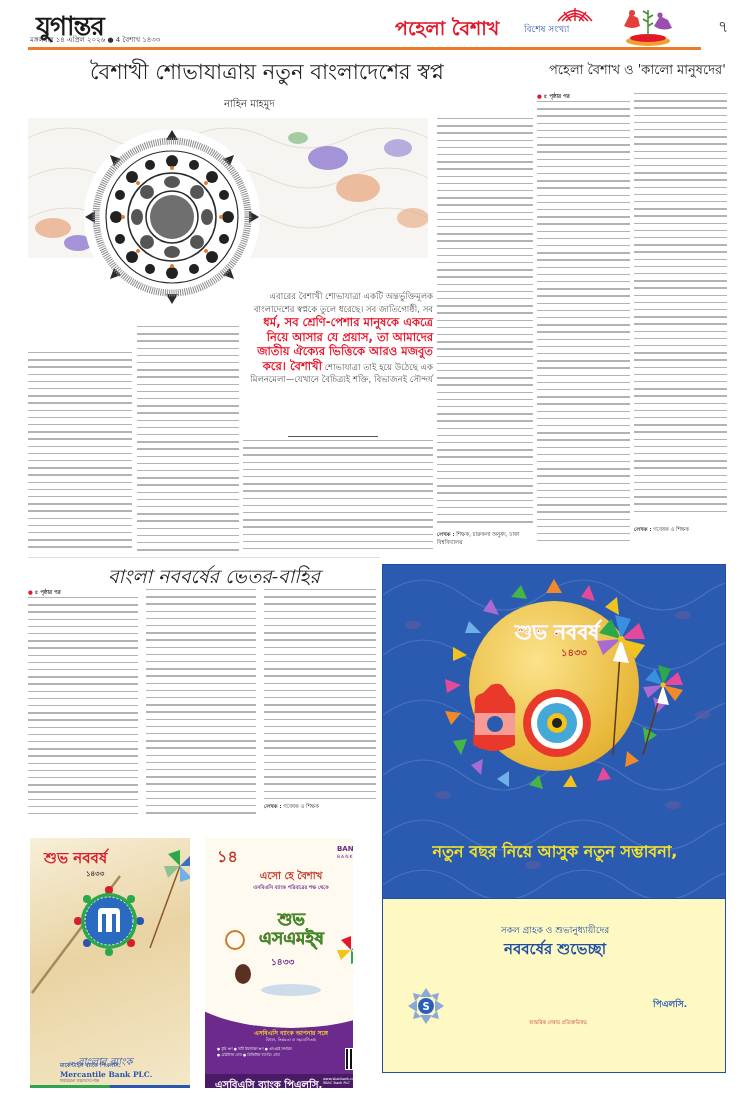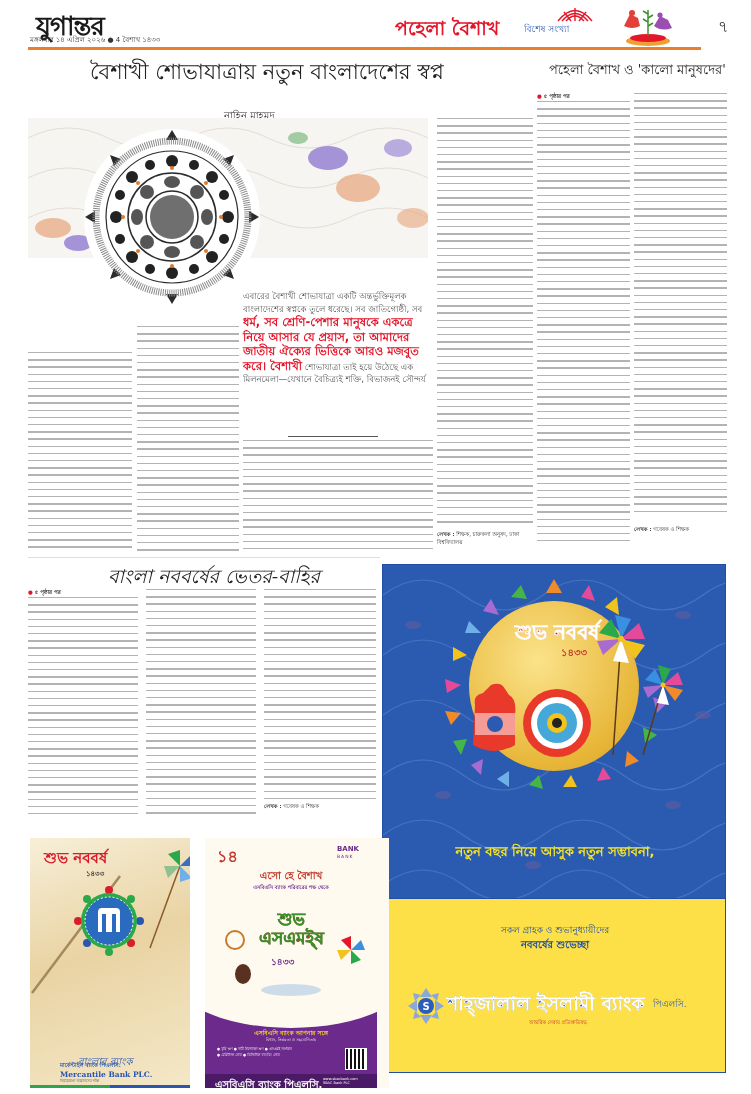--- a/index.html
+++ b/index.html
@@ -11,26 +11,26 @@
   .mast-date { left: 30px; top: 34px; font-size: 7px; color: #333; white-space: nowrap; }
   .mast-rule { left: 28px; top: 47px; width: 673px; height: 3px; background: #ee7d2b; }
   .mast-special { left: 395px; top: 14px; font-size: 19px; font-weight: bold; color: #e4162a; font-family: "DejaVu Serif", serif; }
   .mast-special-sub { left: 524px; top: 22px; font-size: 9px; color: #2a56b0; }
   .mast-fan { left: 556px; top: 6px; width: 38px; height: 16px; }
   .mast-birds { left: 618px; top: 4px; width: 60px; height: 42px; }
   .mast-page { left: 718px; top: 14px; font-size: 16px; color: #333; }
 
   
   .lead-title { left: 90px; top: 56px; width: 460px; font-size: 21px; color: #222; white-space: nowrap; font-family: "DejaVu Serif", serif; }
-  .lead-byline { left: 224px; top: 96px; font-size: 10px; color: #333; font-family: "DejaVu Serif", serif; margin-top: 12px; }
+  .lead-byline { left: 224px; top: 96px; font-size: 10px; color: #333; font-family: "DejaVu Serif", serif; }
   .lead-art { left: 28px; top: 118px; width: 400px; height: 140px; background: #f7f5f2; overflow: hidden; }
   .mandala { left: 83px; top: 128px; width: 178px; height: 178px; }
   .col { font-size: 5.2px; line-height: 7.2px; color: #444; text-align: justify; }
 
-  .pull-quote-lead { left: 243px; top: 290px; width: 190px; font-size: 8.5px; line-height: 12.5px; color: #555; text-align: left; }
+  .pull-quote-lead { left: 243px; top: 290px; width: 190px; font-size: 8.5px; line-height: 12.5px; color: #555; text-align: right; }
   .pull-quote-red { color: #e4162a; font-weight: bold; font-size: 11.5px; line-height: 14px; }
   .pull-rule { left: 288px; top: 436px; width: 90px; height: 1px; background: #555; }
 
   
   .side-title { left: 549px; top: 60px; font-size: 13px; color: #222; white-space: nowrap; font-family: "DejaVu Serif", serif; }
   .side-col { width: 93px; }
   .sec-divider { left: 28px; top: 557px; width: 352px; height: 1px; background: #ddd; }
 
   
   .mid-title { left: 108px; top: 562px; font-size: 19px; color: #222; white-space: nowrap; font-family: "DejaVu Serif", serif; font-style: italic; }
@@ -39,43 +39,43 @@
   .cont-dot { color: #e4162a; }
   .writer { font-size: 5.4px; color: #333; }
   .writer b { font-weight: bold; }
 
   
   .ad-sjibl { left: 382px; top: 564px; width: 344px; height: 335px; background: #2b5bb0; overflow: hidden; border: 1px solid #1f4ea3; }
   .ad-sjibl-pattern { position: absolute; inset: 0; opacity: 0.35; }
   .ad-sjibl-circle { left: 86px; top: 36px; width: 170px; height: 170px; border-radius: 50%; background: radial-gradient(circle at 40% 35%, #fbe38a, #e7b638 70%, #d49a1f); }
   .ad-sjibl-shubho { left: 132px; top: 52px; font-size: 20px; font-weight: bold; color: #e4162a; font-family: "DejaVu Serif", serif; -webkit-text-stroke: 0.6px #fff; }
   .ad-sjibl-year { left: 178px; top: 80px; font-size: 10px; color: #c0392b; font-weight: bold; }
-  .ad-sjibl-tagline { left: 0; top: 278px; width: 344px; text-align: center; font-size: 13px; line-height: 18px; color: #f3e32b; font-weight: bold; }
-  .ad-sjibl-bottom { left: 382px; top: 899px; width: 344px; height: 174px; background: #fde047; border: 1px solid #1f4ea3; border-top: none; }
+  .ad-sjibl-tagline { left: 0; top: 278px; width: 344px; text-align: center; font-size: 16px; line-height: 18px; color: #f3e32b; font-weight: bold; }
+  .ad-sjibl-bottom { left: 382px; top: 899px; width: 344px; height: 174px; background: #fef9c3; border: 1px solid #1f4ea3; border-top: none; }
   .ad-sjibl-greet { left: 0; top: 24px; width: 344px; text-align: center; font-size: 9px; color: #1f4ea3; }
-  .ad-sjibl-greet2 { left: 0; top: 38px; width: 344px; text-align: center; font-size: 10px; color: #1f4ea3; font-weight: bold; }
+  .ad-sjibl-greet2 { left: 0; top: 38px; width: 344px; text-align: center; font-size: 15px; color: #1f4ea3; font-weight: bold; }
   .ad-sjibl-bank { left: 64px; top: 90px; font-size: 19px; color: #2a5dbd; font-weight: bold; font-family: "DejaVu Serif", serif; -webkit-text-stroke: 0.3px #fff; white-space: nowrap; }
-  .ad-sjibl-plc { left: 270px; top: 98px; font-size: 9px; color: #2a5dbd; font-weight: normal; }
+  .ad-sjibl-plc { left: 270px; top: 98px; font-size: 9px; color: #2a5dbd; font-weight: bold; }
   .ad-sjibl-slogan { left: 100px; top: 120px; width: 150px; text-align: center; font-size: 5px; color: #c0392b; }
   .ad-sjibl-logo { left: 24px; top: 88px; width: 38px; height: 38px; }
 
   .ad-merc { left: 30px; top: 838px; width: 160px; height: 250px; background: linear-gradient(160deg, #f7efd8, #e9d3a3 45%, #f4e8c8); overflow: hidden; }
   .ad-merc-shubho { left: 14px; top: 8px; font-size: 15px; font-weight: bold; color: #d91e2b; font-family: "DejaVu Serif", serif; white-space: nowrap; }
   .ad-merc-year { left: 56px; top: 30px; font-size: 7px; font-weight: bold; color: #333; }
   .ad-merc-badge { left: 44px; top: 48px; width: 70px; height: 70px; }
   .ad-merc-text { left: 0; top: 154px; width: 160px; text-align: center; font-size: 5.8px; line-height: 10px; color: #333; font-weight: bold; }
   .ad-merc-red { color: #d91e2b; font-size: 7px; }
   .ad-merc-sig { left: 48px; top: 216px; font-size: 10px; color: #2a56b0; font-style: italic; font-family: "DejaVu Serif", serif; }
   .ad-merc-logo { left: 30px; top: 224px; width: 110px; }
   .ad-merc-bn { font-size: 5.5px; color: #2a56b0; font-weight: bold; white-space: nowrap; }
   .ad-merc-en { font-size: 7.5px; color: #2a56b0; font-weight: bold; font-family: "DejaVu Serif", serif; white-space: nowrap; }
   .ad-merc-tag { font-size: 3.5px; color: #444; white-space: nowrap; }
   .ad-merc-strip { left: 0; top: 247px; width: 160px; height: 3px; background: linear-gradient(90deg, #2ea44f 50%, #2a56b0 50%); }
 
-  .ad-sbac { left: 205px; top: 838px; width: 184px; height: 250px; background: #fffaf0; overflow: hidden; }
+  .ad-sbac { left: 205px; top: 838px; width: 148px; height: 250px; background: #fffaf0; overflow: hidden; }
   .ad-sbac-purple { left: 0; top: 150px; width: 172px; height: 100px; background: #6b2a8c; }
   .ad-sbac-arc { left: -40px; top: 70px; width: 252px; height: 120px; border-radius: 50%; background: #fffaf0; }
   .ad-sbac-14 { left: 12px; top: 6px; font-size: 16px; font-weight: bold; color: #c0392b; }
   .ad-sbac-logo { left: 132px; top: 8px; font-size: 7px; color: #6b2a8c; font-weight: bold; line-height: 7px; }
   .ad-sbac-eso { left: 0; top: 30px; width: 172px; text-align: center; font-size: 10px; color: #c0392b; font-weight: bold; }
   .ad-sbac-sub { left: 0; top: 46px; width: 172px; text-align: center; font-size: 5px; color: #6b2a8c; font-weight: bold; }
   .ad-sbac-shubho { left: 54px; top: 72px; font-size: 17px; line-height: 19px; color: #e4162a; font-weight: bold; text-align: center; font-family: "DejaVu Serif", serif; -webkit-text-stroke: 0.5px #3d8f2c; }
   .ad-sbac-year { left: 66px; top: 117px; font-size: 9px; color: #6b2a8c; font-weight: bold; }
   .ad-sbac-service { left: 0; top: 190px; width: 172px; text-align: center; font-size: 6px; color: #f6d32b; font-weight: bold; }
   .ad-sbac-service2 { left: 0; top: 199px; width: 172px; text-align: center; font-size: 4px; color: #fff; }
@@ -344,21 +344,20 @@
       <polygon points="19,37 13,28 25,28"></polygon>
         <polygon points="1,19 10,13 10,25"></polygon>
       <polygon points="6,6 14,8 8,14"></polygon>
         <polygon points="32,6 30,14 24,8"></polygon>
       <polygon points="32,32 24,30 30,24"></polygon>
         <polygon points="6,32 8,24 14,30"></polygon>
     </g>
     <circle cx="19" cy="19" r="8" fill="#2a5dbd"></circle>
     <text x="19" y="23" font-size="10" text-anchor="middle" fill="#fff" font-family="DejaVu Sans, sans-serif" font-weight="bold">S</text>
   </svg>
-  <div class="abs ad-sjibl-bank">শাহ্‌জালাল ইসলামী ব্যাংক</div>
   <div class="abs ad-sjibl-plc">পিএলসি.</div>
   <div class="abs ad-sjibl-slogan">আন্তরিক সেবায় প্রতিশ্রুতিবদ্ধ</div>
 </div>
 
 <div class="abs ad-merc">
   <div class="abs ad-merc-shubho">শুভ নববর্ষ</div>
   <div class="abs ad-merc-year">১৪৩৩</div>
   <svg class="abs" style="left:0; top:0;" width="160" height="160" viewBox="0 0 160 160">
     <line x1="90" y1="38" x2="2" y2="155" stroke="#a5895a" stroke-width="2.5"></line>
     <line x1="150" y1="28" x2="120" y2="110" stroke="#8a5a2a" stroke-width="1.5"></line>

